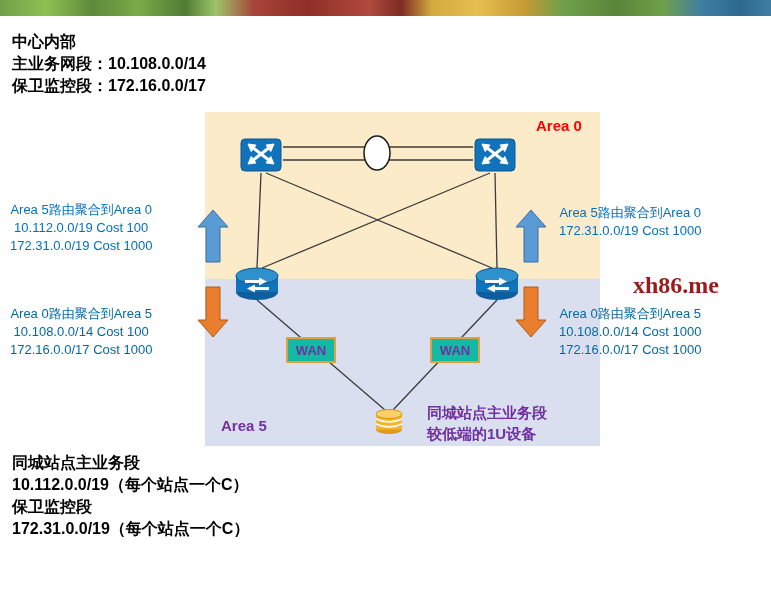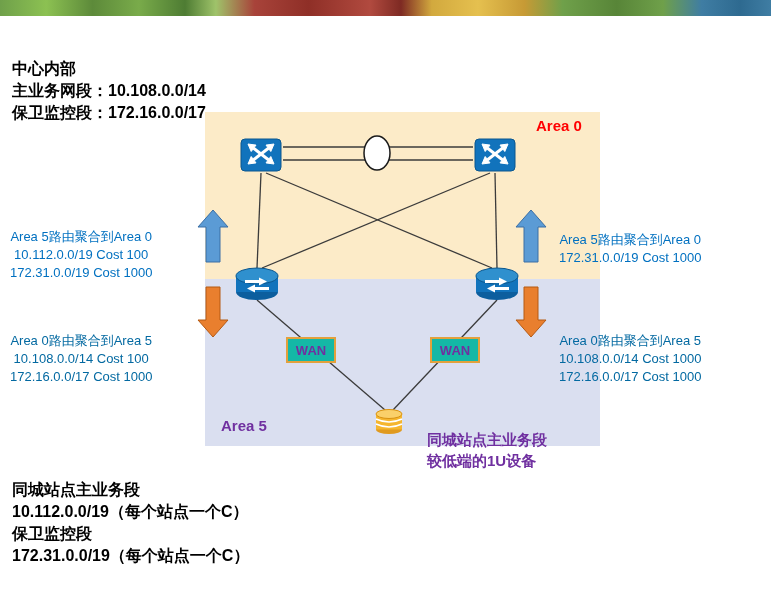--- a/index.html
+++ b/index.html
@@ -8,21 +8,21 @@
          font-family:"Liberation Sans","DejaVu Sans",sans-serif;}
   .banner{position:absolute;left:0;top:0;width:771px;height:16px;
     background:linear-gradient(90deg,#6fa04a 0%,#8cc152 6%,#5d8a3a 12%,#79ab4a 18%,#4e7c33 24%,
       #9fc36a 28%,#a8433a 33%,#8f2f27 40%,#b14a3f 48%,#7e2a23 52%,#d2a93e 56%,#e5c04f 62%,
       #c79a35 68%,#6fa04a 73%,#588538 80%,#6fa04a 86%,#3f7da3 91%,#2e6a90 96%,#3f7da3 100%);}
   .area-rect{position:absolute;z-index:1;}
   .area0-rect{left:205px;top:112px;width:395px;height:167px;background:#FCEBC8;}
   .area5-rect{left:205px;top:279px;width:395px;height:167px;background:#DADFF0;}
   .wires{position:absolute;left:0;top:0;z-index:2;}
   .icon{position:absolute;z-index:3;}
-  .txtblock{position:absolute;z-index:5;white-space:nowrap;margin-top:27px;}
+  .txtblock{position:absolute;z-index:5;white-space:nowrap;}
   .black-info{font-size:16px;font-weight:bold;color:#000;line-height:22px;}
   .ann{font-size:13px;font-weight:normal;line-height:18px;text-align:center;}
   .ann-blue{color:#0070C0;}
   .ann-red{color:#0369a1;}
   .area-label{font-size:15px;font-weight:bold;z-index:5;position:absolute;}
   .area0-label{left:536px;top:117px;color:#FF0000;}
   .area5-label{left:221px;top:417px;color:#7030A0;}
   .wan-box{position:absolute;z-index:4;width:46px;height:22px;background:#14b8a6;
     border:2px solid #E2A13C;display:flex;align-items:center;justify-content:center;
     color:#7030A0;font-weight:bold;font-size:13px;}
@@ -151,20 +151,21 @@
     <div>Area 0路由聚合到Area 5</div>
     <div>10.108.0.0/14 Cost 100</div>
     <div>172.16.0.0/17 Cost 1000</div>
   </div>
   <div class="txtblock ann ann-red" style="left:559px;top:305px;">
     <div>Area 0路由聚合到Area 5</div>
     <div>10.108.0.0/14 Cost 1000</div>
     <div>172.16.0.0/17 Cost 1000</div>
   </div>
 
+  <div class="txtblock watermark">xh86.me</div>
 
   <div class="txtblock caption-purple">
     <div>同城站点主业务段</div>
     <div>较低端的1U设备</div>
   </div>
 
   <div class="txtblock black-info" style="left:12px;top:452px;">
     <div>同城站点主业务段</div>
     <div>10.112.0.0/19（每个站点一个C）</div>
     <div>保卫监控段</div>

